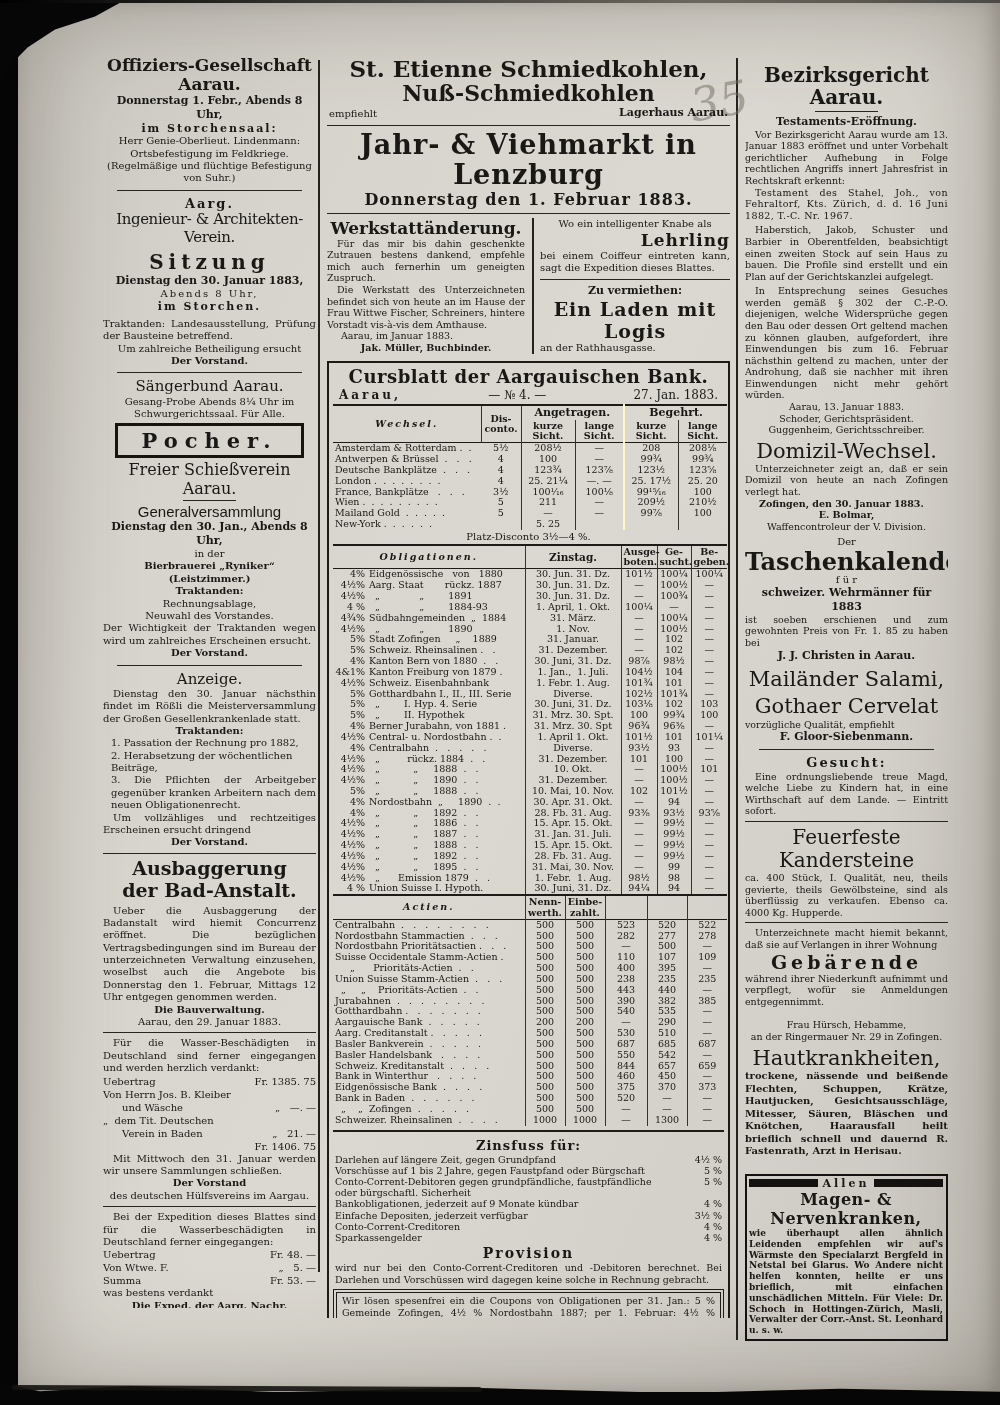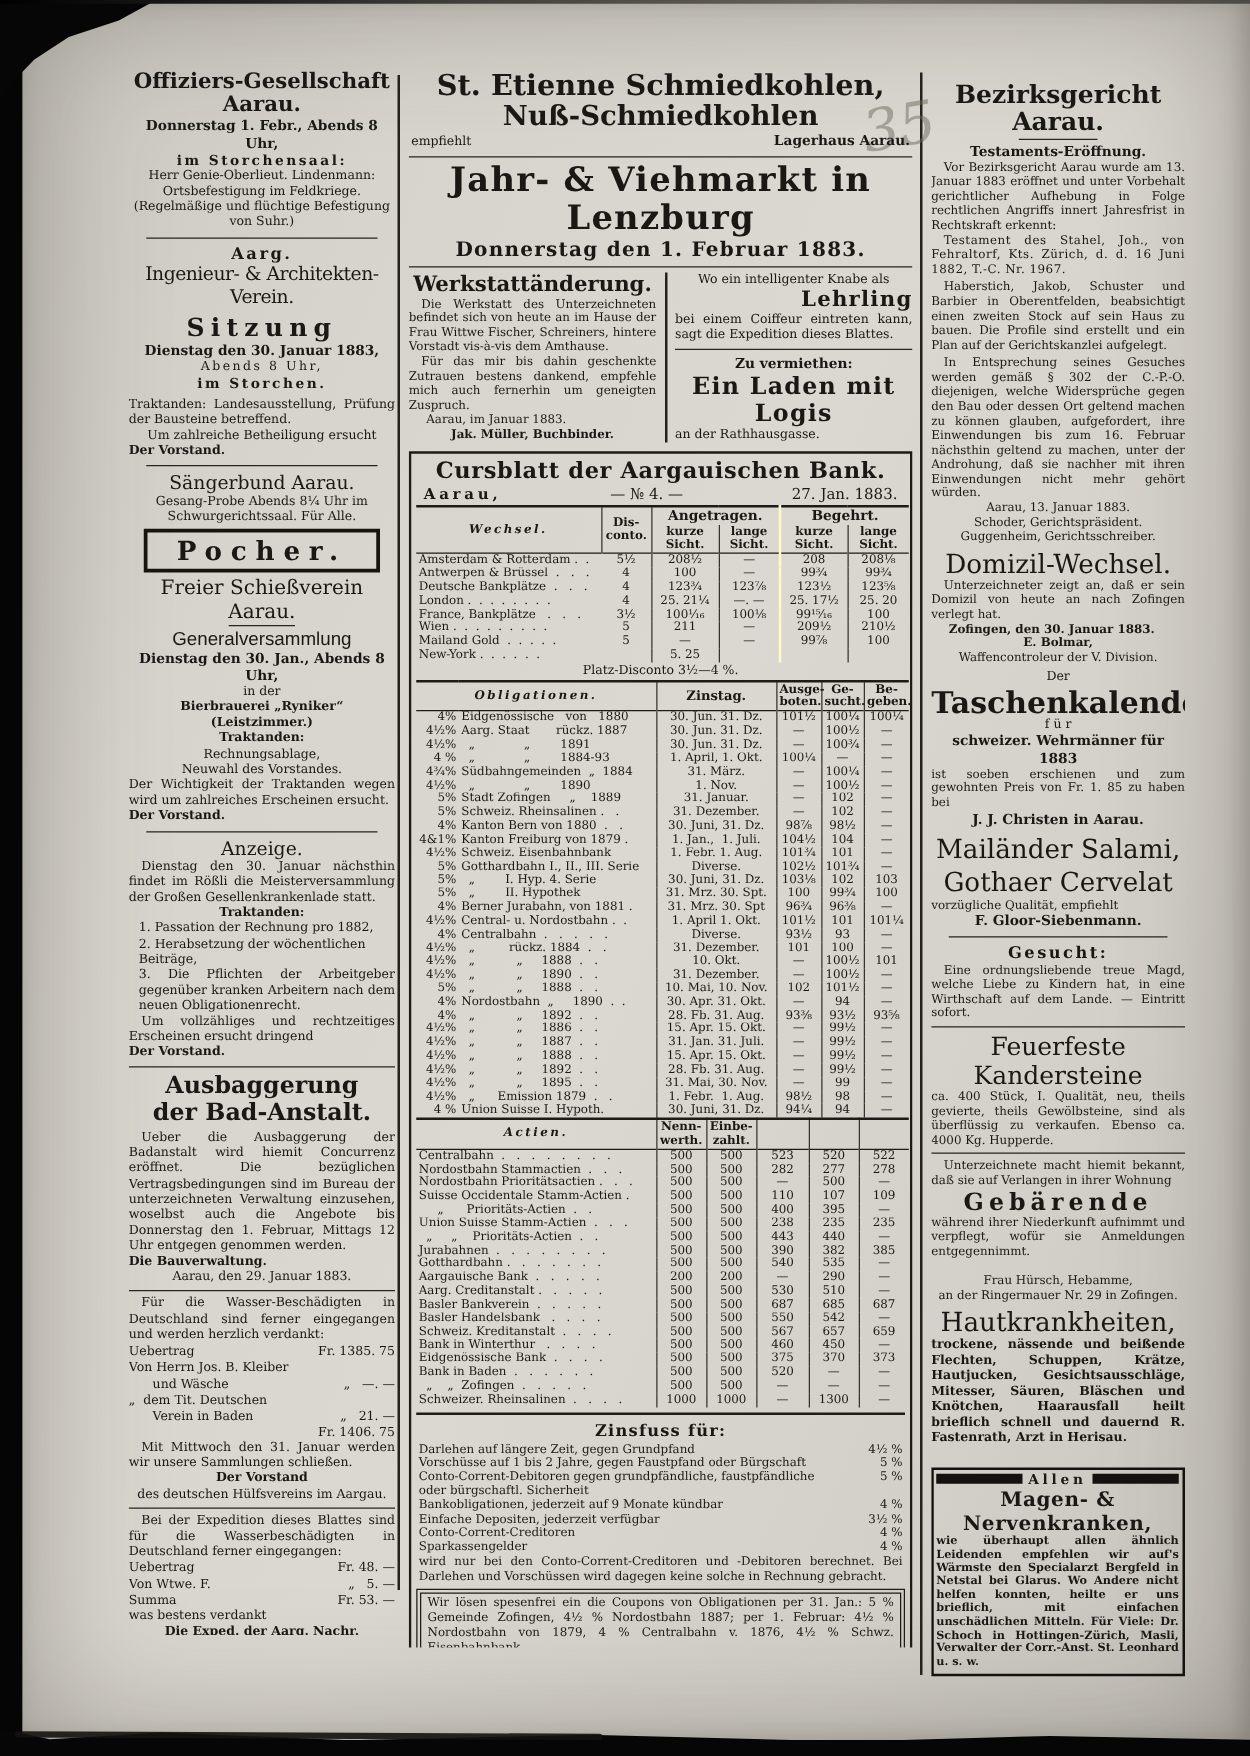--- a/index.html
+++ b/index.html
@@ -21,21 +21,21 @@
   .vrule{position:absolute;width:2px;background:#23221e}
   #vr1{left:318px;top:60px;height:1212px}
   #vr2{left:736px;top:58px;height:1282px}
 
   .col{position:absolute;top:56px;overflow:hidden}
   .col-left{left:103px;width:213px;height:1252px}
   .col-mid{left:327px;width:403px;height:1262px}
   .col-right{left:745px;width:203px;height:1292px}
 
   .c{text-align:center}
-  .r{text-align:left}
+  .r{text-align:center}
   .j{text-align:justify}
   .b{font-weight:bold}
   .hr{border:none;border-top:1px solid #26251f;margin:5px 14px}
   .hr-full{border:none;border-top:1px solid #26251f;margin:4px 0}
   .hr2{border:none;border-top:2px solid #1d1c18;margin:4px 0}
 
   .t17{font-size:17px;line-height:1.12;font-weight:bold}
   .t15{font-size:15px;line-height:1.15;font-weight:normal}
   .t13{font-size:13px;line-height:1.2;font-weight:bold}
   .t11b{font-size:11px;line-height:1.25;font-weight:bold}
@@ -246,22 +246,22 @@
     </section>
     <hr class="hr-full">
     <section>
       <div class="vieh">Jahr- &amp; Viehmarkt in Lenzburg</div>
       <div class="vieh-date">Donnerstag den 1. Februar 1883.</div>
     </section>
     <hr class="hr-full">
     <div class="subcols">
       <div class="subcol-l">
         <div class="werk-title">Werkstattänderung.</div>
+        <div class="body95 j indent">Für das mir bis dahin geschenkte Zutrauen bestens dankend, empfehle mich auch fernerhin um geneigten Zuspruch.</div>
         <div class="body95 j indent">Die Werkstatt des Unterzeichneten befindet sich von heute an im Hause der Frau Wittwe Fischer, Schreiners, hintere Vorstadt vis-à-vis dem Amthause.</div>
-        <div class="body95 j indent">Für das mir bis dahin geschenkte Zutrauen bestens dankend, empfehle mich auch fernerhin um geneigten Zuspruch.</div>
         <div class="body95" style="padding-left:14px">Aarau, im Januar 1883.</div>
         <div class="body95 b c">Jak. Müller, Buchbinder.</div>
       </div>
       <div class="subdiv"></div>
       <div class="subcol-r">
         <div class="body c">Wo ein intelligenter Knabe als</div>
         <div class="lehrling">Lehrling</div>
         <div class="body j">bei einem Coiffeur eintreten kann, sagt die Expedition dieses Blattes.</div>
         <hr class="hr-full">
         <div class="t11b c">Zu vermiethen:</div>
@@ -760,21 +760,21 @@
               <td class="num bl">500</td>
               <td class="num bl">500</td>
               <td class="num bl">550</td>
               <td class="num bl">542</td>
               <td class="num bl">—</td>
             </tr>
             <tr>
               <td class="name">Schweiz. Kreditanstalt  .   .   .   .</td>
               <td class="num bl">500</td>
               <td class="num bl">500</td>
-              <td class="num bl">567</td>
+              <td class="num bl">844</td>
               <td class="num bl">657</td>
               <td class="num bl">659</td>
             </tr>
             <tr>
               <td class="name">Bank in Winterthur   .   .   .   .</td>
               <td class="num bl">500</td>
               <td class="num bl">500</td>
               <td class="num bl">460</td>
               <td class="num bl">450</td>
               <td class="num bl">—</td>
@@ -844,20 +844,21 @@
             <tr>
               <td class="zlabel">Conto-Corrent-Creditoren</td>
               <td class="zrate">4    %</td>
             </tr>
             <tr>
               <td class="zlabel">Sparkassengelder</td>
               <td class="zrate">4    %</td>
             </tr>
           </tbody>
       </table>
+      <div class="prov-title">Provision</div>
       <div class="prov-body">wird nur bei den Conto-Corrent-Creditoren und -Debitoren berechnet. Bei Darlehen und Vorschüssen wird dagegen keine solche in Rechnung gebracht.</div>
       <div class="coupons">Wir lösen spesenfrei ein die Coupons von Obligationen per 31. Jan.: 5 % Gemeinde Zofingen, 4½ % Nordostbahn 1887; per 1. Februar: 4½ % Nordostbahn von 1879, 4 % Centralbahn v. 1876, 4½ % Schwz. Eisenbahnbank.</div>
     </div>
   </div>
 
   <div class="col col-right">
     <section>
       <div class="rtitle20" style="margin-top:8px">Bezirksgericht Aarau.</div>
       <hr class="hr" style="margin:3px 70px">
       <div class="t11b c">Testaments-Eröffnung.</div>

